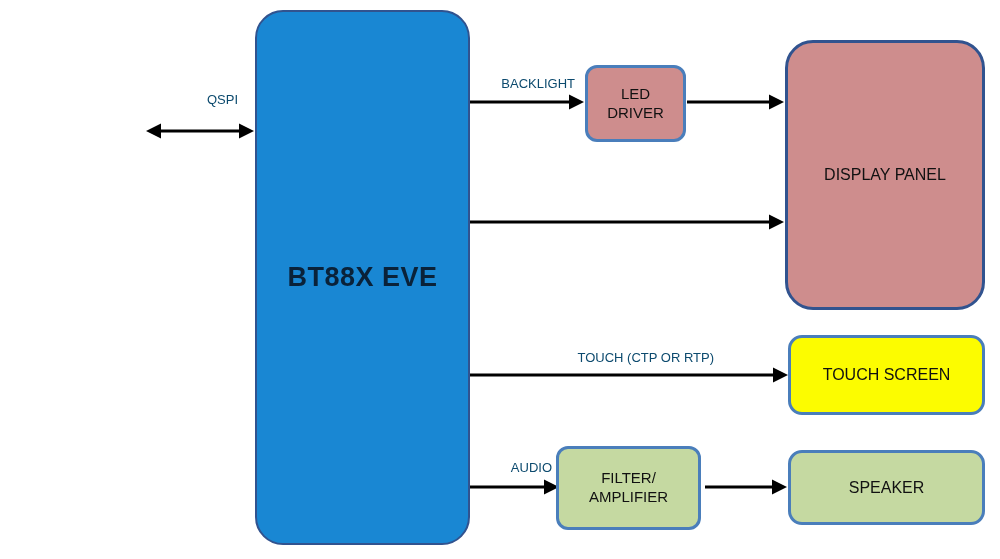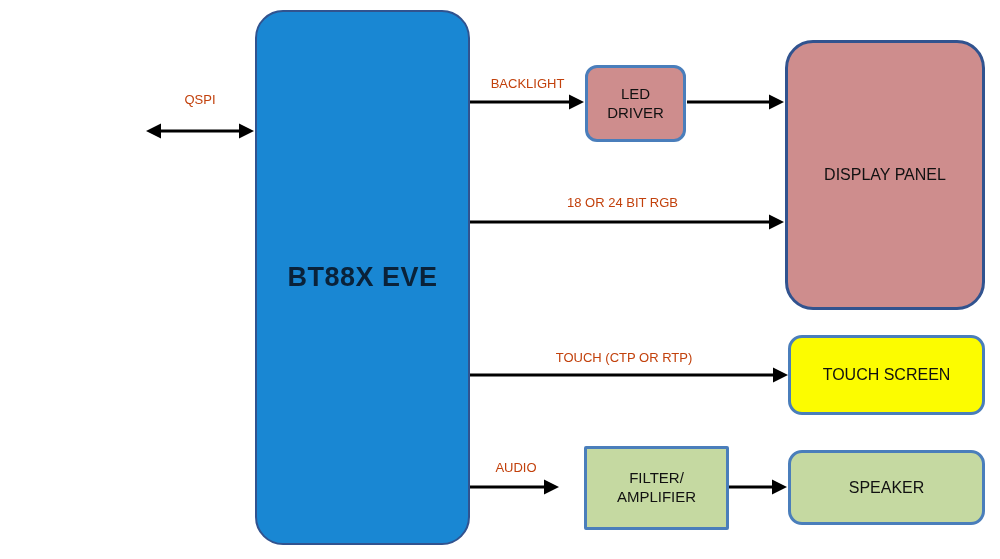--- a/index.html
+++ b/index.html
@@ -43,35 +43,35 @@
     border:3px solid var(--border-dark,#31538F);
     border-radius:28px; font-size:16px;
   }
   .node-touch {
     left:788px; top:335px; width:197px; height:80px;
     background:var(--yellow-fill,#FCFC00);
     border:3px solid var(--border-medium,#4A7EBB);
     border-radius:14px; font-size:16px;
   }
   .node-filter {
-    left:584px; top:446px; width:145px; height:84px;
+    left:556px; top:446px; width:145px; height:84px;
     background:var(--green-fill,#C5D9A1);
     border:3px solid var(--border-medium,#4A7EBB);
-    border-radius:2px; font-size:15px;
+    border-radius:12px; font-size:15px;
   }
   .node-speaker {
     left:788px; top:450px; width:197px; height:75px;
     background:var(--green-fill,#C5D9A1);
     border:3px solid var(--border-medium,#4A7EBB);
     border-radius:14px; font-size:16px;
   }
 
   .edge-label {
-    position:absolute; font-size:13px; color:#c2410c;
-    text-align:center; white-space:nowrap;
+    position:absolute; font-size:13px; color:#0c4a6e;
+    text-align:right; white-space:nowrap;
   }
   .lbl-qspi      { left:162px; top:92px;  width:76px;  }
   .lbl-backlight { left:480px; top:76px;  width:95px;  }
   .lbl-rgb       { left:540px; top:195px; width:165px; }
   .lbl-touch     { left:534px; top:350px; width:180px; }
   .lbl-audio     { left:480px; top:460px; width:72px;  }
 </style>
 </head>
 <body>
 
@@ -131,17 +131,16 @@
     <span class="node-label">FILTER/
 AMPLIFIER</span>
   </div>
 
   <div class="node node-speaker">
     <span class="node-label">SPEAKER</span>
   </div>
 
   <div class="edge-label lbl-qspi">QSPI</div>
   <div class="edge-label lbl-backlight">BACKLIGHT</div>
-  <div class="edge-label lbl-rgb">18 OR 24 BIT RGB</div>
   <div class="edge-label lbl-touch">TOUCH (CTP OR RTP)</div>
   <div class="edge-label lbl-audio">AUDIO</div>
 
 </div>
 
 </body></html>

